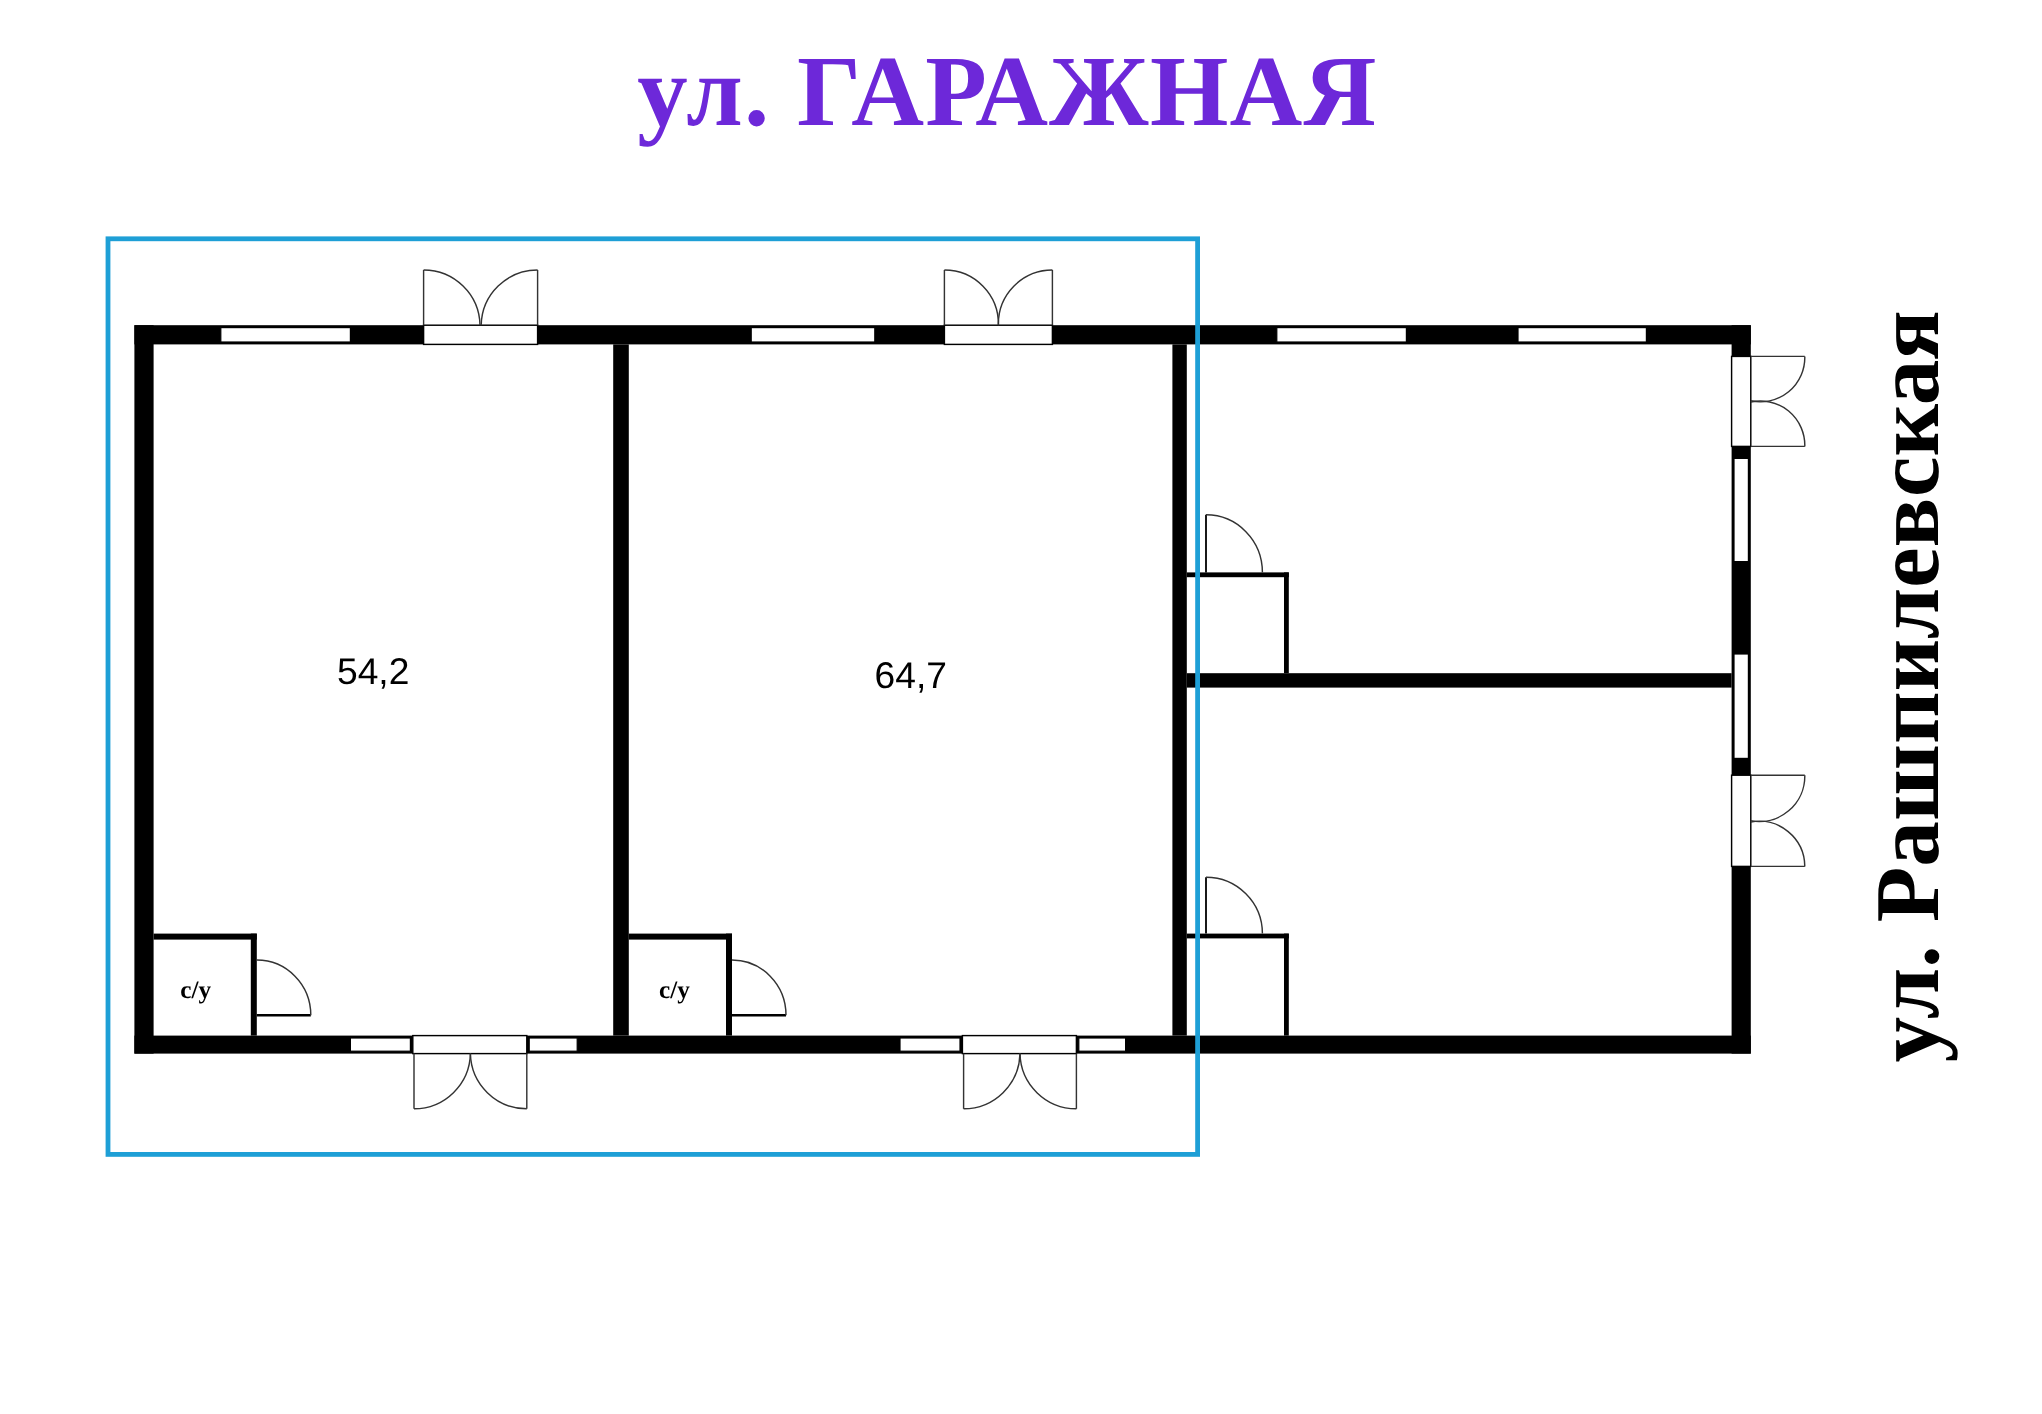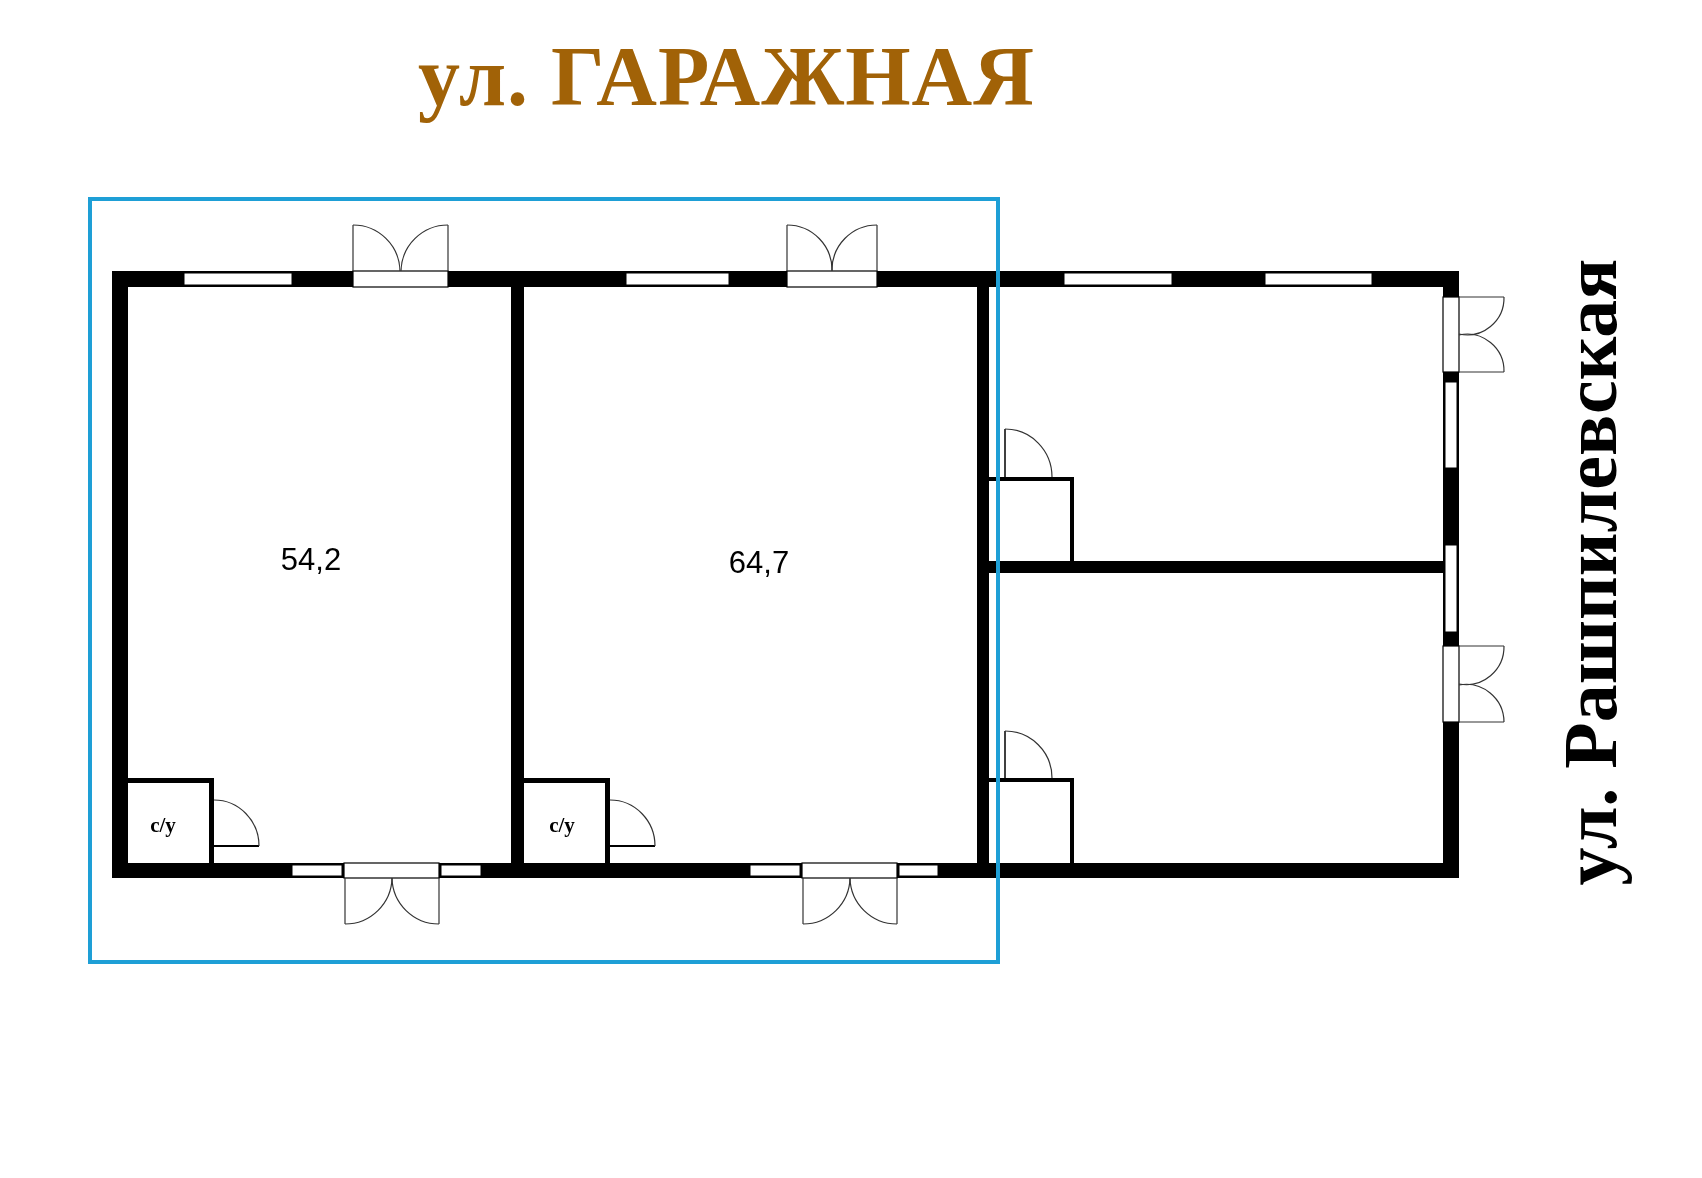--- a/index.html
+++ b/index.html
@@ -1,22 +1,22 @@
 <!DOCTYPE html>
 <html><head>
 <meta charset="utf-8">
 <style>
   html, body { margin: 0; padding: 0; background: #ffffff; }
   body { width: 1702px; height: 1178px; position: relative; overflow: hidden; }
   #plan { position: absolute; left: 0; top: 0; }
   .street-top {
     position: absolute; left: 418px; top: 22px; width: 730px; height: 110px;
     font-family: "Liberation Serif", "DejaVu Serif", serif; font-weight: bold;
-    font-size: 84px; line-height: 110px; color: #a16207; white-space: nowrap;
-    letter-spacing: 1px; text-align: left;
+    font-size: 84px; line-height: 110px; color: #6d28d9; white-space: nowrap;
+    letter-spacing: 1px; text-align: right;
   }
   .street-side {
     position: absolute; left: 1590px; top: 572px; width: 800px; height: 90px;
     margin-left: -400px; margin-top: -45px;
     font-family: "Liberation Serif", "DejaVu Serif", serif; font-weight: bold;
     font-size: 76px; line-height: 90px; color: #000; white-space: nowrap;
     transform: rotate(-90deg); text-align: center;
   }
   .area { font-family: "Liberation Sans", "DejaVu Sans", sans-serif; font-size: 31px; fill: #000; }
   .wc { font-family: "Liberation Serif", "DejaVu Serif", serif; font-weight: bold; font-size: 21px; fill: #000; }

